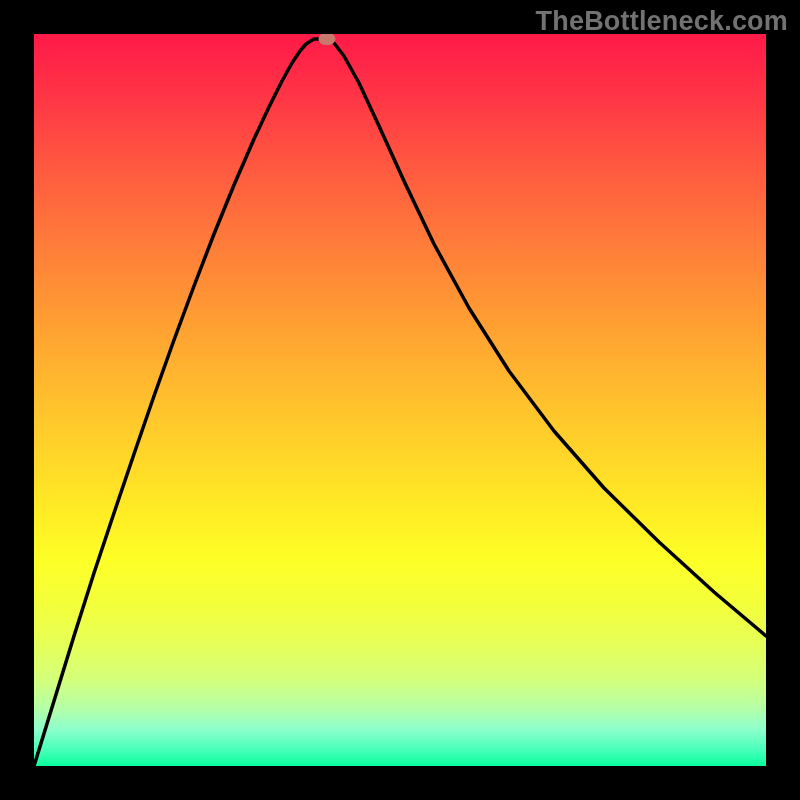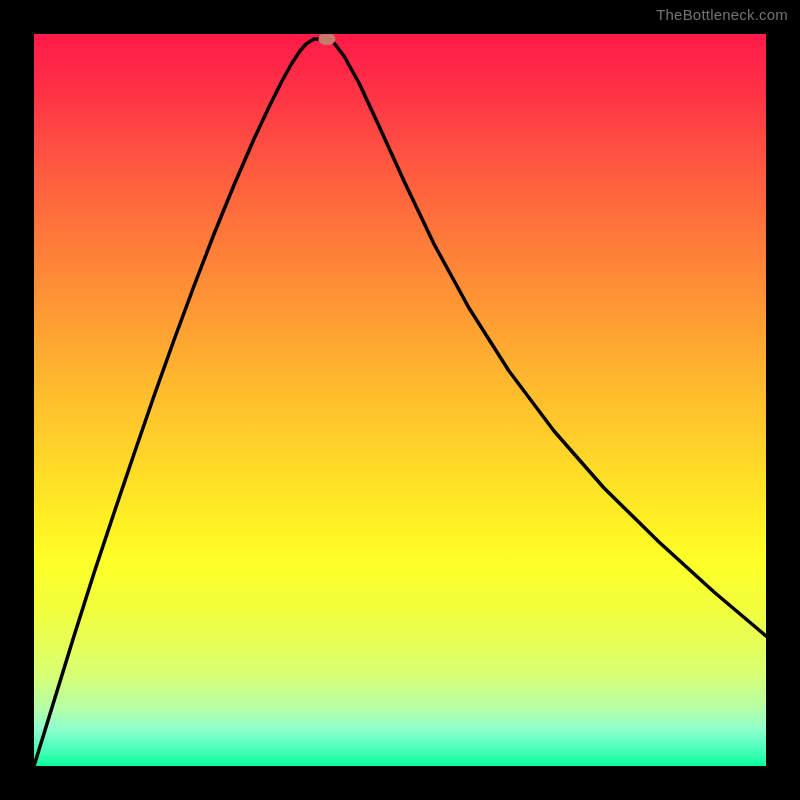--- a/index.html
+++ b/index.html
@@ -69,23 +69,23 @@
     height: 12px;
     border-radius: 7px / 6px;
     background: #c9796c;
     transform: translate(-50%, -50%);
   }
   .watermark {
     position: absolute;
     top: 6px;
     right: 12px;
     color: #727272;
-    font-size: 15px;
+    font-size: 27px;
     letter-spacing: 0.2px;
-    font-weight: 400;
+    font-weight: 700;
   }
 </style>
 </head>
 <body>
 
 <div class="frame">
 
   <div class="plot-area">
     <div class="gradient"></div>
 

